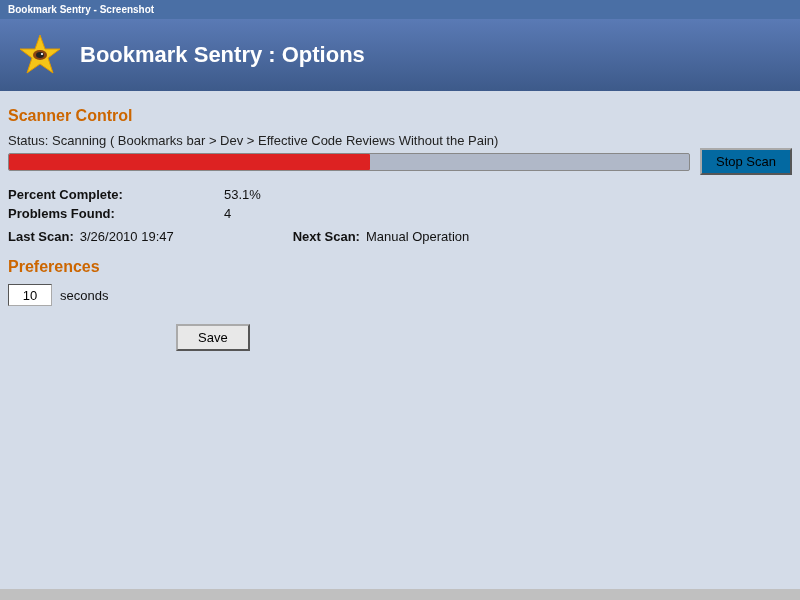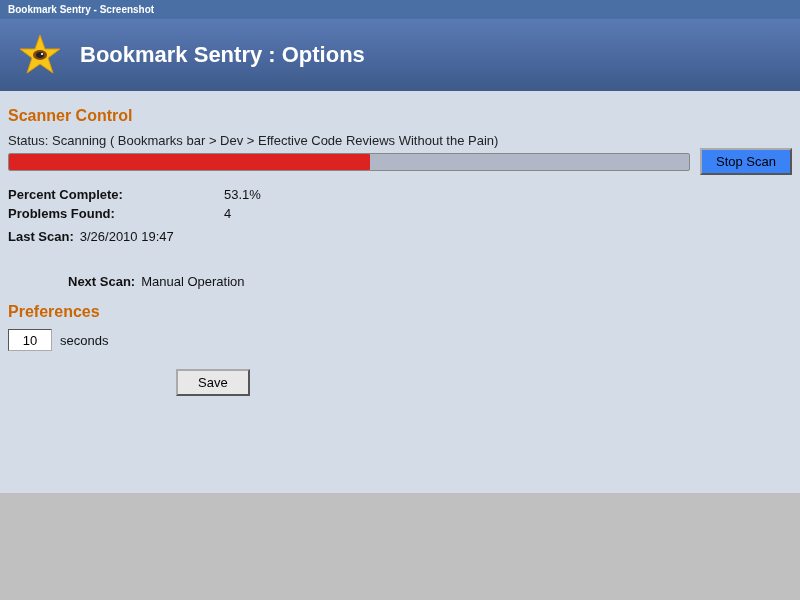--- a/index.html
+++ b/index.html
@@ -17,21 +17,21 @@
       background: #4a6fa5;
       color: white;
       padding: 4px 8px;
       font-size: 10px;
       font-weight: bold;
     }
 
     .main-window {
       background: #d4dce8;
       width: 800px;
-      height: 474px;
+      height: 570px;
     }
 
     .header {
       background: linear-gradient(to bottom, #5a7ab5, #3d5a8a);
       padding: 12px 16px;
       display: flex;
       align-items: center;
       gap: 16px;
     }
 
@@ -83,21 +83,21 @@
     }
 
     .progress-bar-fill {
       height: 100%;
       background: #dd2222;
       border-radius: 1px;
     }
 
     .stop-scan-btn {
       padding: 4px 14px;
-      background: #3b82f6;
+      background: #0369a1;
       border: 2px outset #aaa;
       font-size: 13px;
       cursor: pointer;
       white-space: nowrap;
       min-width: 90px;
     }
 
     .stats-grid {
       display: grid;
       grid-template-columns: 200px 200px 1fr;
@@ -194,21 +194,21 @@
       <div class="stats-grid">
         <span class="stat-label">Percent Complete:</span>
         <span class="stat-value">53.1%</span>
         <span></span>
 
         <span class="stat-label">Problems Found:</span>
         <span class="stat-value">4</span>
         <span></span>
       </div>
 
-      <div style="display:flex; gap:30px; margin-top:-8px; margin-bottom:14px;flex-direction:column;">
+      <div style="display:flex; gap:59px; margin-top:-8px; margin-bottom:14px;">
         <div style="display:flex; gap:6px;">
           <span class="stat-label">Last Scan:</span>
           <span class="stat-value">3/26/2010 19:47</span>
         </div>
         <div style="display:flex; gap:6px; margin-left:60px;">
           <span class="stat-label">Next Scan:</span>
           <span class="stat-value">Manual Operation</span>
         </div>
       </div>
     </div>

